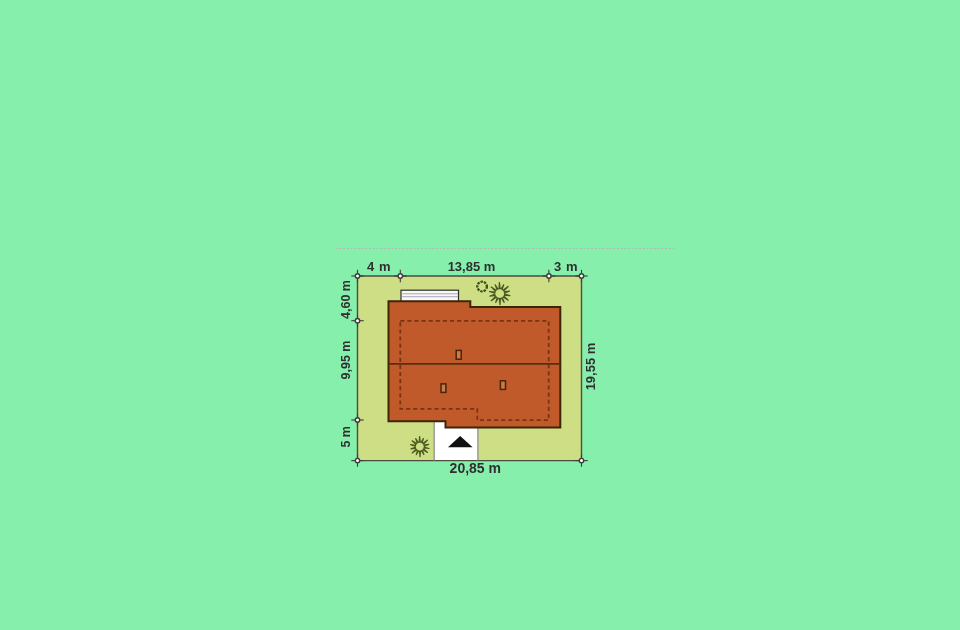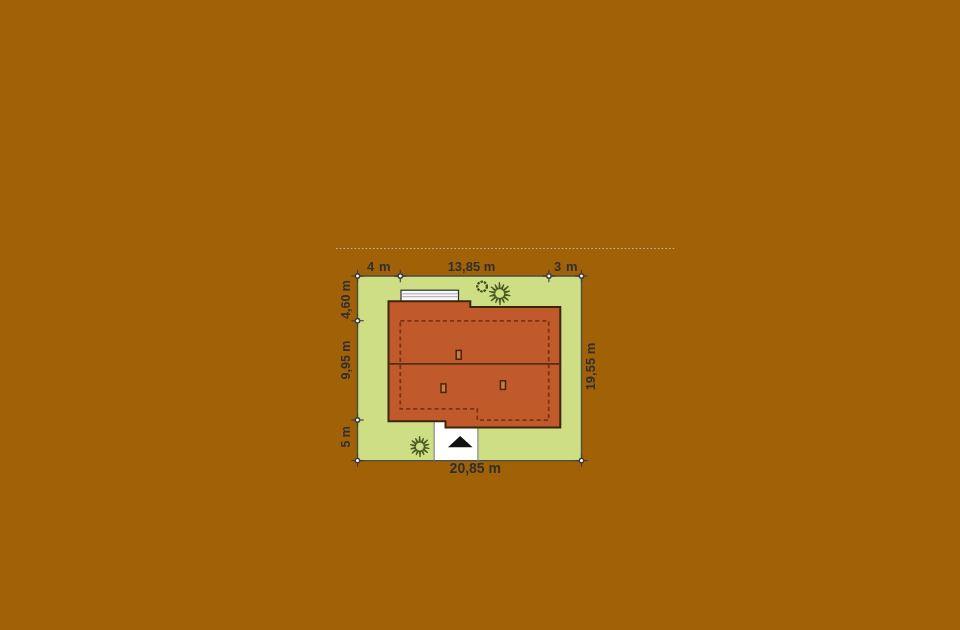--- a/index.html
+++ b/index.html
@@ -1,16 +1,16 @@
 <!DOCTYPE html>
 <html><head>
 <meta charset="utf-8">
 <style>
   html,body{margin:0;padding:0;background:#ffffff;}
-  .stage{position:relative;width:960px;height:630px;background:#a16207;overflow:hidden;}
+  .stage{position:relative;width:960px;height:630px;background:#86efac;overflow:hidden;}
   svg{position:absolute;left:0;top:0;}
   text{font-family:"Liberation Sans",sans-serif;font-weight:bold;fill:#2f2f2f;}
 </style>
 </head>
 <body>
 <div class="stage">
 <svg width="960" height="630" viewBox="0 0 960 630">
 
   <line x1="336" y1="248.5" x2="675" y2="248.5" stroke="#b5b5b5" stroke-width="1.1" stroke-dasharray="1.6 2.1"></line>
 

